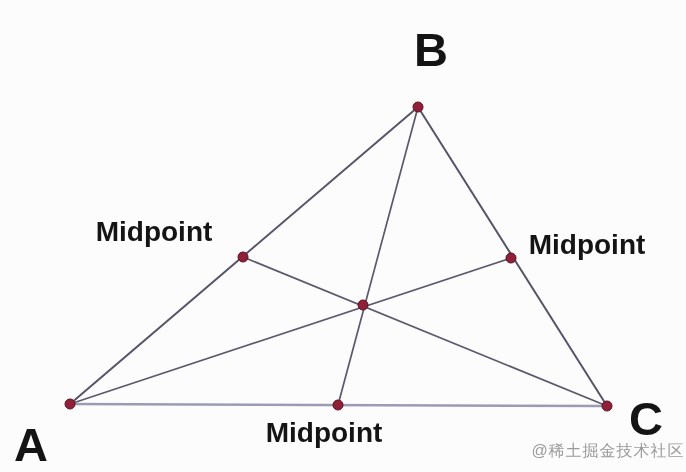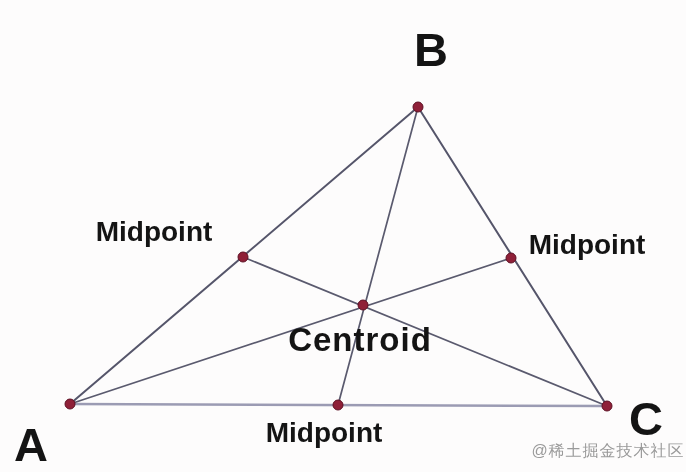--- a/index.html
+++ b/index.html
@@ -68,17 +68,16 @@
   <span class="lbl vertex" style="left: 431px; top: 49px;">B</span>
 
   <span class="lbl vertex" style="left: 646px; top: 418px;">C</span>
 
   <span class="lbl midpoint" style="left: 154px; top: 232px;">Midpoint</span>
 
   <span class="lbl midpoint" style="left: 587px; top: 245px;">Midpoint</span>
 
   <span class="lbl midpoint" style="left: 324px; top: 433px;">Midpoint</span>
 
-  <span class="lbl centroid" style="left: 360px; top: 339px;">Centroid</span>
 
   <span class="watermark" style="left: 608px; top: 451px; color: rgb(154, 154, 154);">@稀土掘金技术社区</span>
 
 </div>
 
 </body></html>

